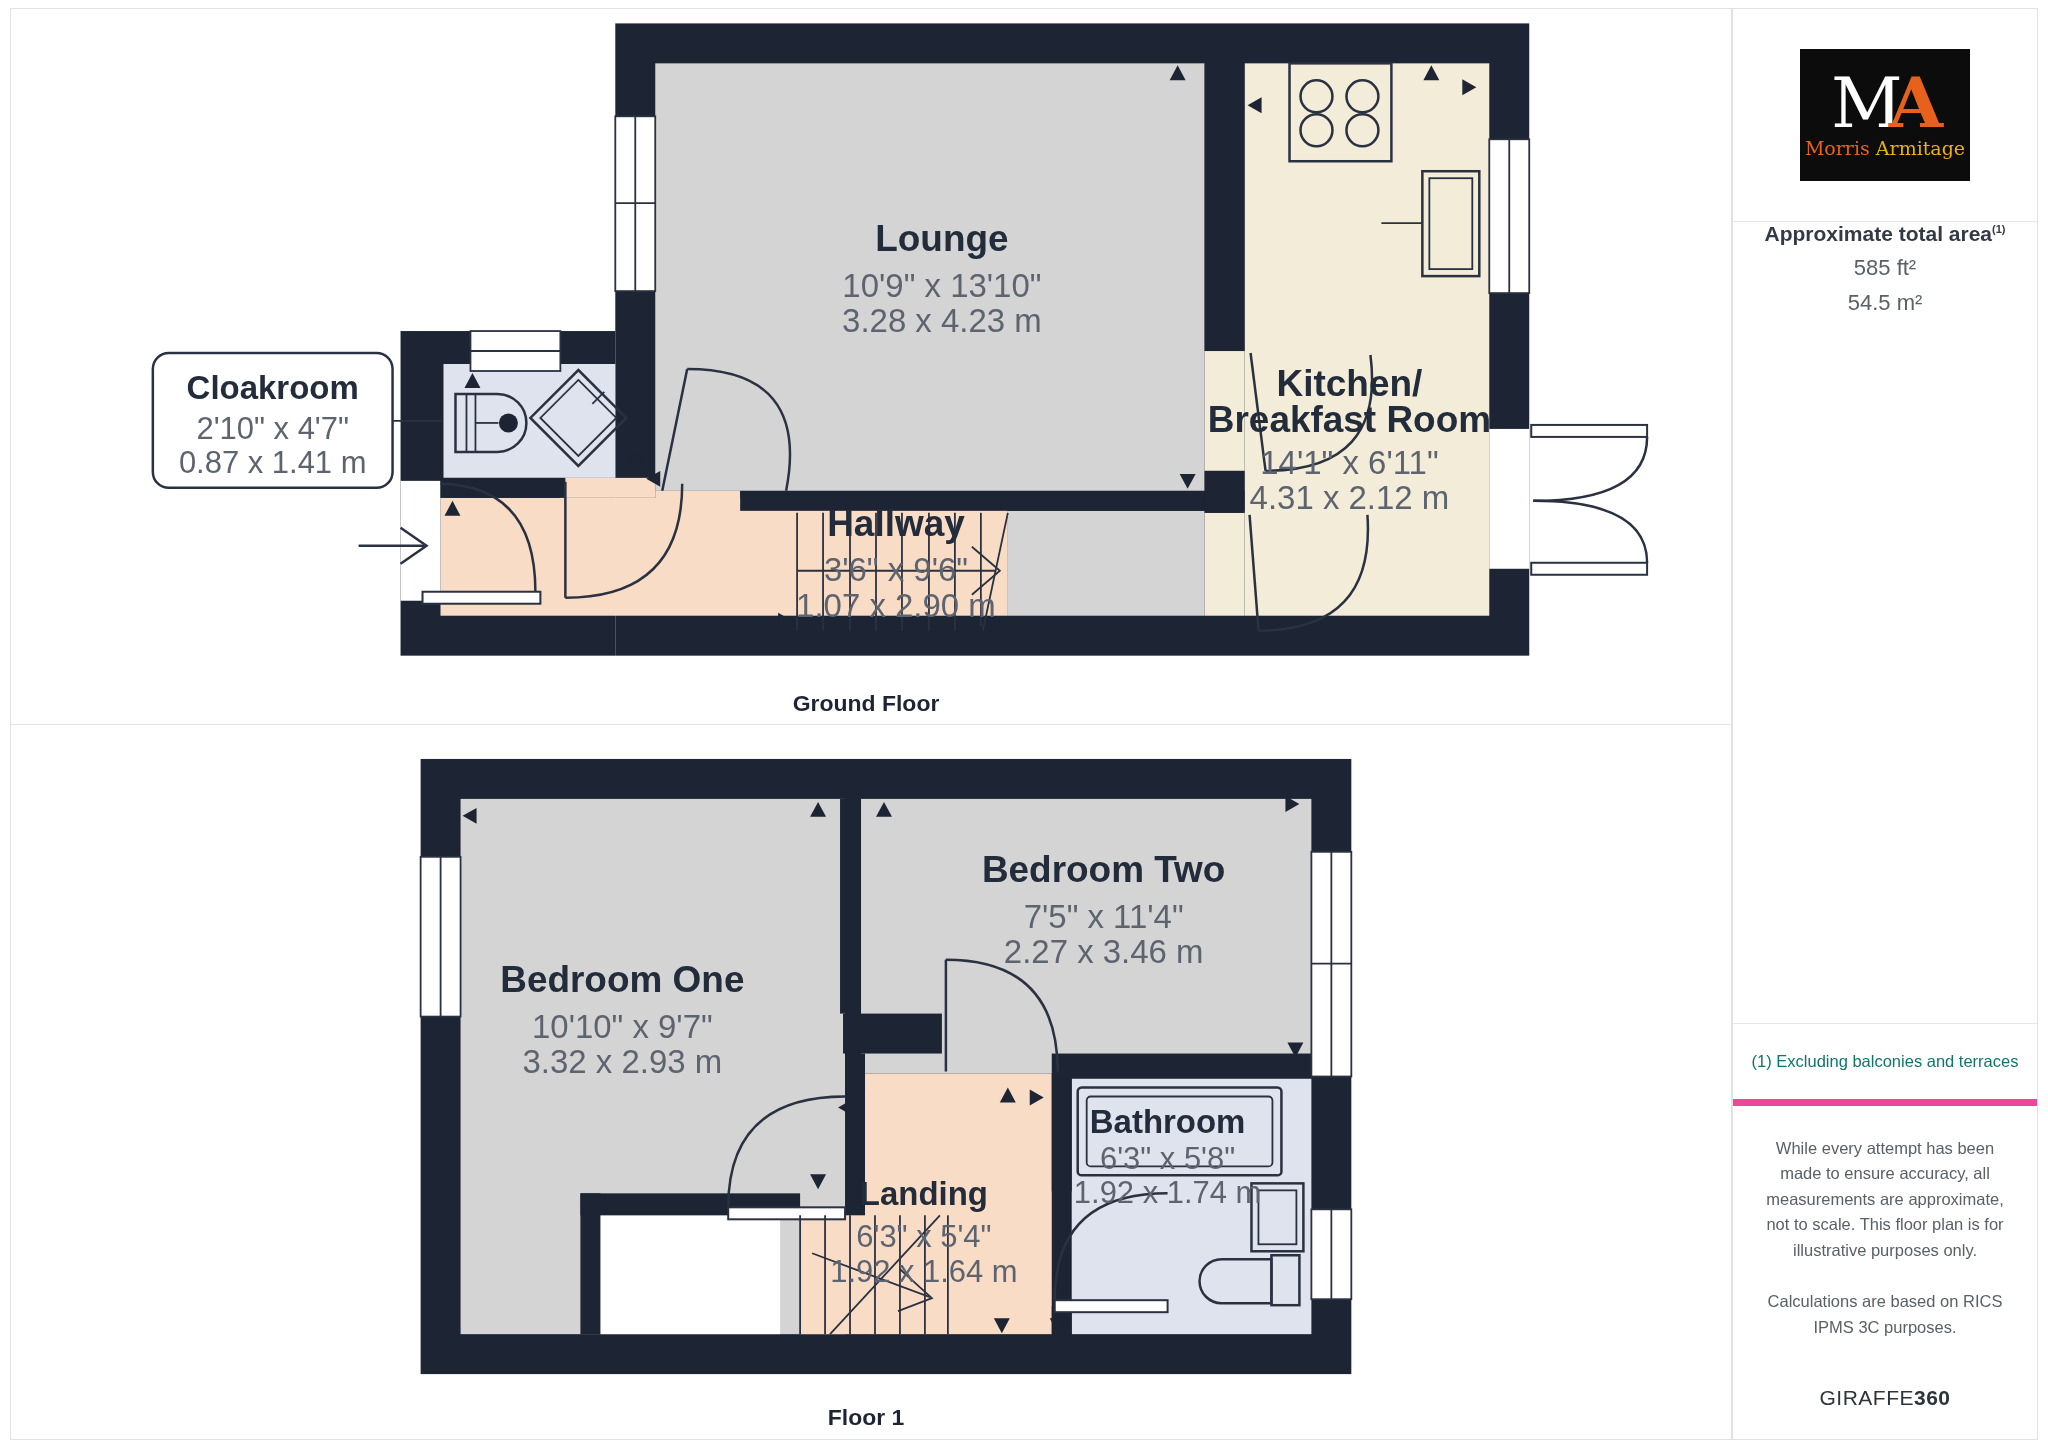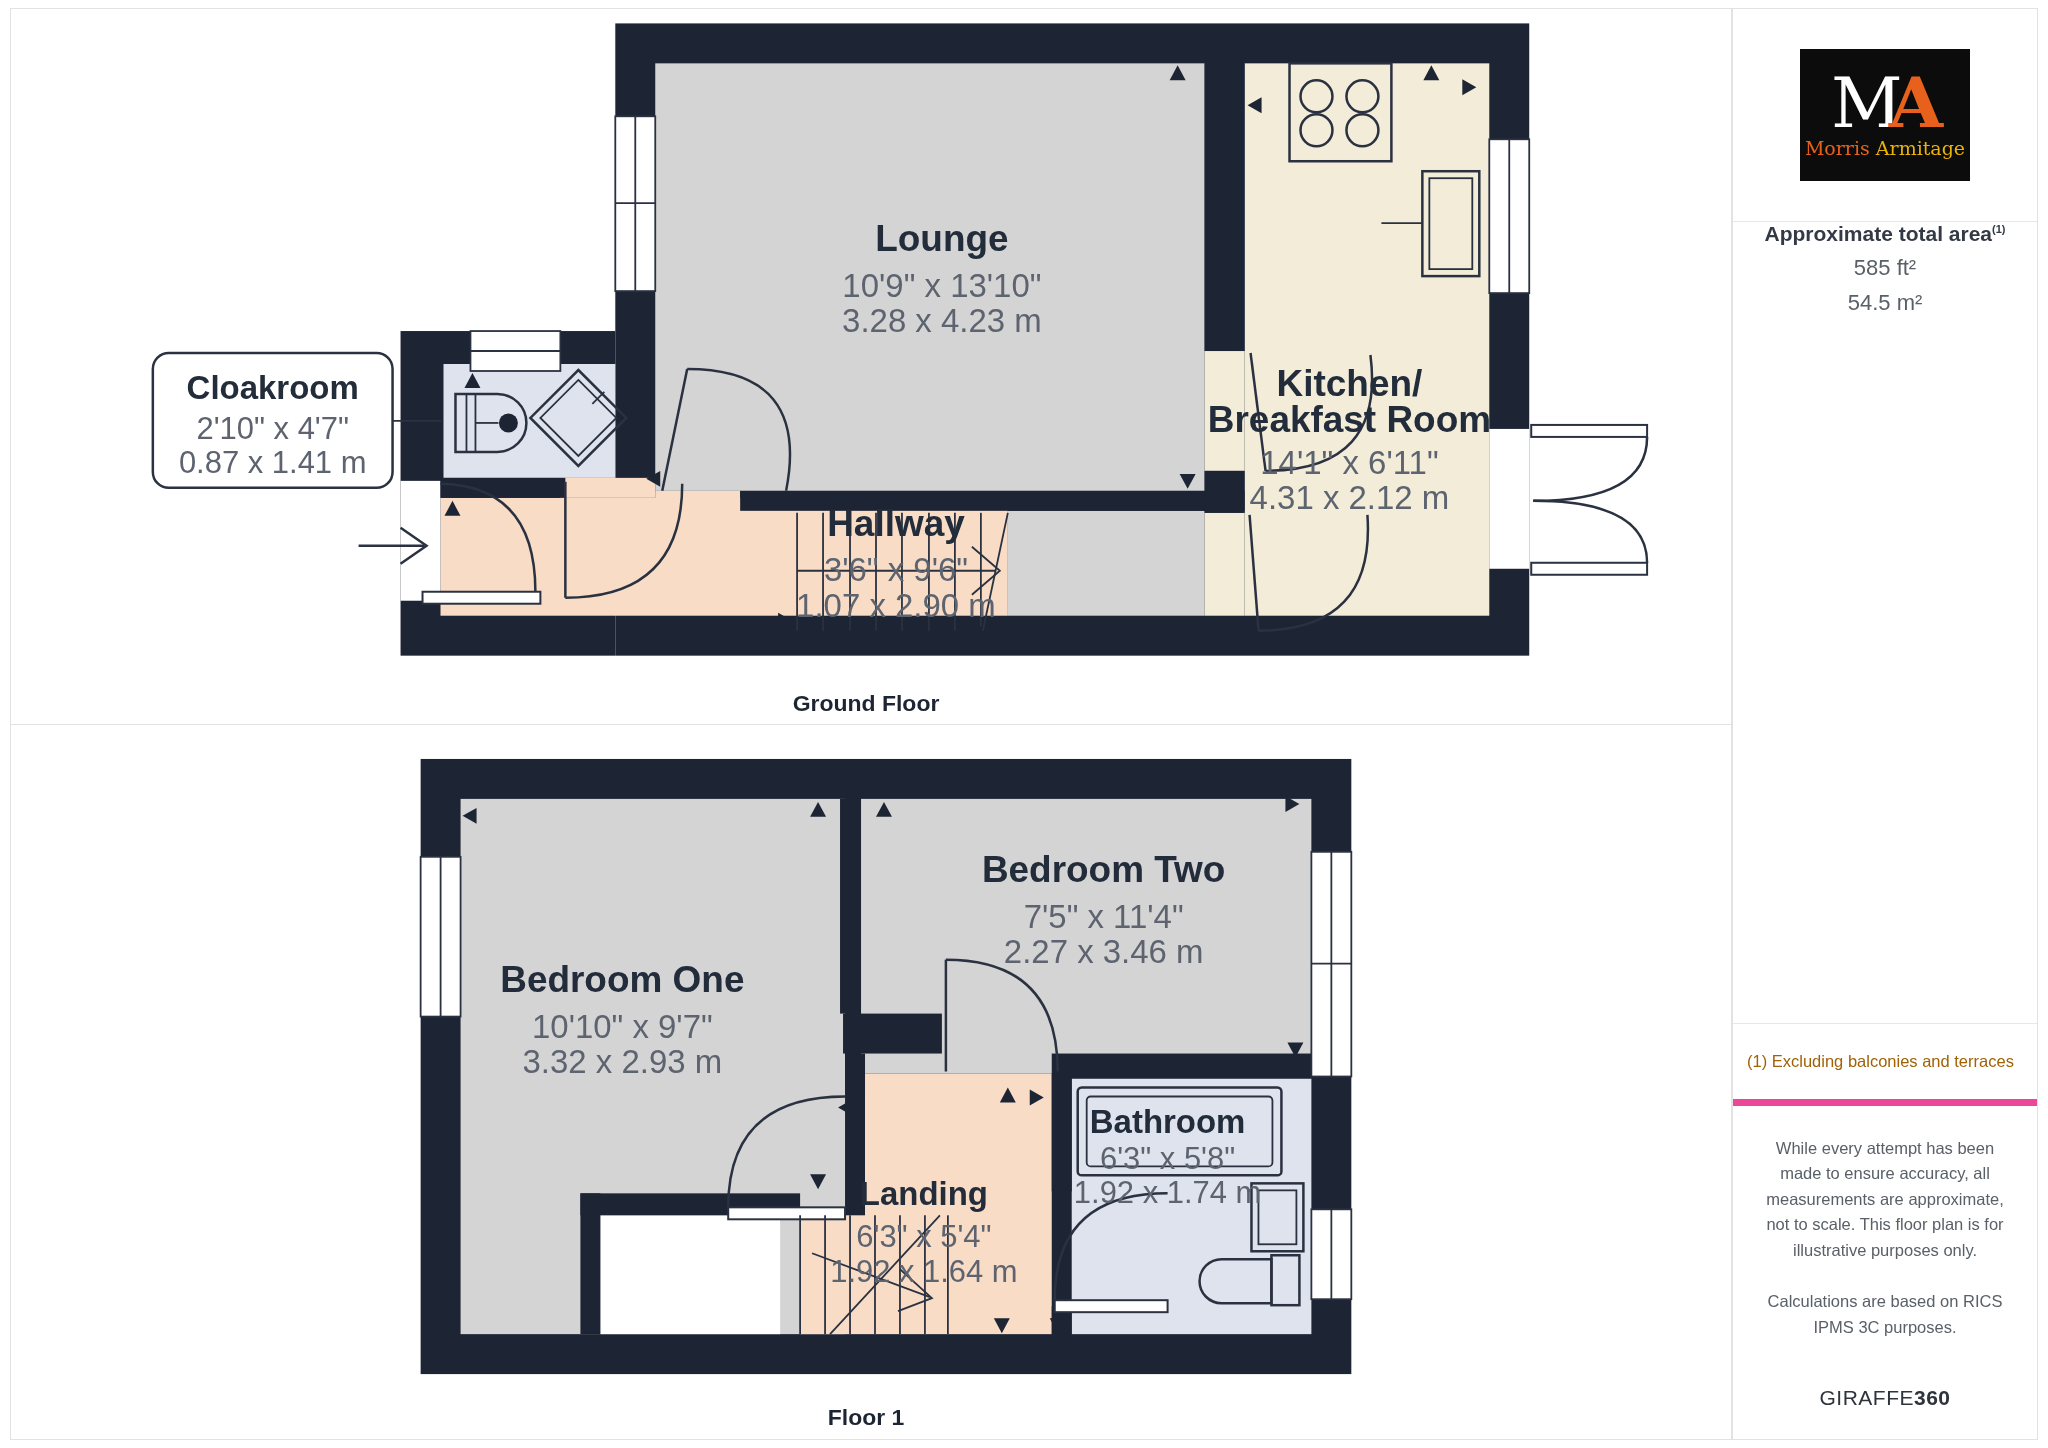--- a/index.html
+++ b/index.html
@@ -22,22 +22,22 @@
   .logo-initials .a{color:#e8611c;margin-left:-10px;font-weight:700;}
   .logo-name{font-family:"DejaVu Serif","Liberation Serif",serif;font-size:19px;margin-top:2px;white-space:nowrap;}
   .logo-name .p1{color:#e8611c;}
   .logo-name .p2{color:#eab308;}
 
   .area-section{flex:1;display:flex;flex-direction:column;align-items:center;justify-content:flex-start;text-align:center;}
   .area-title{font-size:21px;font-weight:bold;color:#333a45;}
   .area-title sup{font-size:11px;}
   .area-val{font-size:22px;color:#5a6068;margin-top:9px;}
 
-  .note-section{border-top:1px solid #e7e7e7;padding:28px 14px;
-    font-size:16.5px;color:#a16207;}
+  .note-section{border-top:1px solid #e7e7e7;padding:28px 14px;text-align:center;
+    font-size:16.5px;color:#0f766e;}
   .disclaimer-section{border-top:7px solid #ec4899;padding:30px 20px 24px 20px;text-align:center;
     font-size:16.5px;color:#5a6068;line-height:1.55;}
   .disclaimer-p2{margin-top:26px;}
   .brand-line{margin-top:42px;font-size:21px;color:#2e343c;letter-spacing:0.5px;}
   .brand-line .b{font-weight:bold;}
 
   
   .wall{fill:#1d2534;}
   .ln{stroke:#2a3140;stroke-width:2.5;fill:none;}
   .ln-thin{stroke:#2a3140;stroke-width:1.8;fill:none;}

